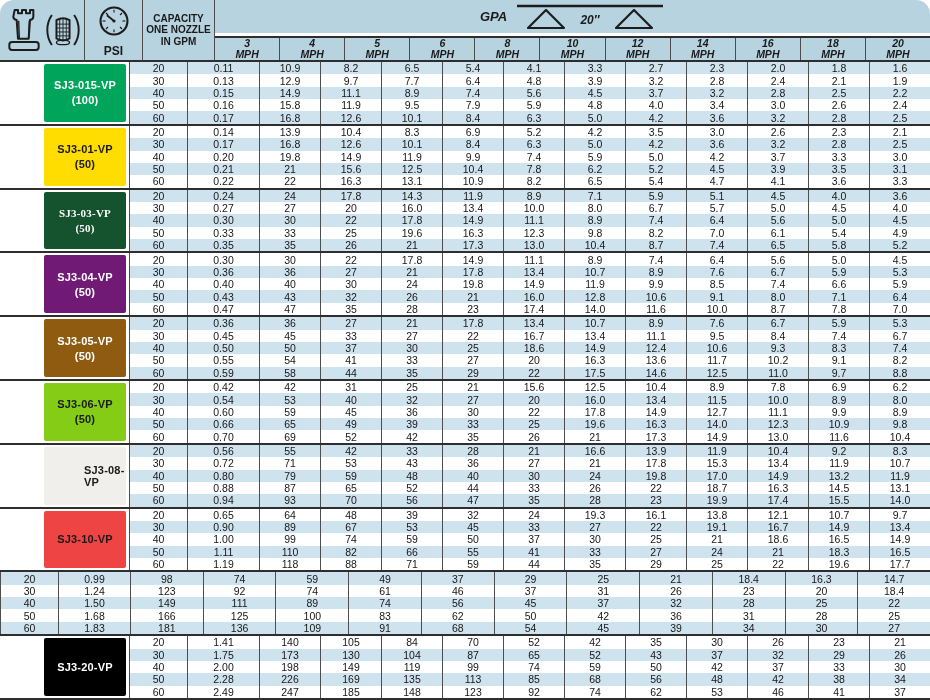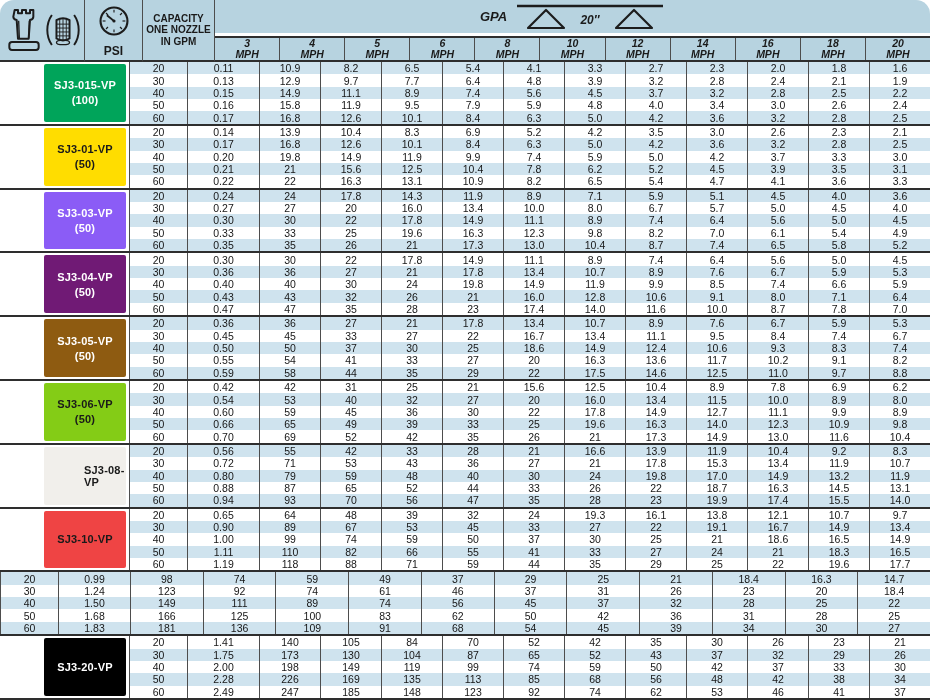--- a/index.html
+++ b/index.html
@@ -334,21 +334,21 @@
             <div class="c c-v">5.4</div>
             <div class="c c-v">4.7</div>
             <div class="c c-v">4.1</div>
             <div class="c c-v">3.6</div>
             <div class="c c-v">3.3</div>
           </div>
         </div>
       </div>
       <div class="group">
         <div class="g-label">
-          <div class="chip" style="background: #8b5cf6; color: rgb(255, 255, 255);">
+          <div class="chip" style="background: #14532d; color: rgb(255, 255, 255); font-family: Liberation Serif, serif;">
             <div>SJ3-03-VP</div>
             <div>(50)</div>
           </div>
         </div>
         <div class="g-rows">
           <div class="row stripe">
             <div class="c c-psi">20</div>
             <div class="c c-gpm">0.24</div>
             <div class="c c-v">24</div>
             <div class="c c-v">17.8</div>

